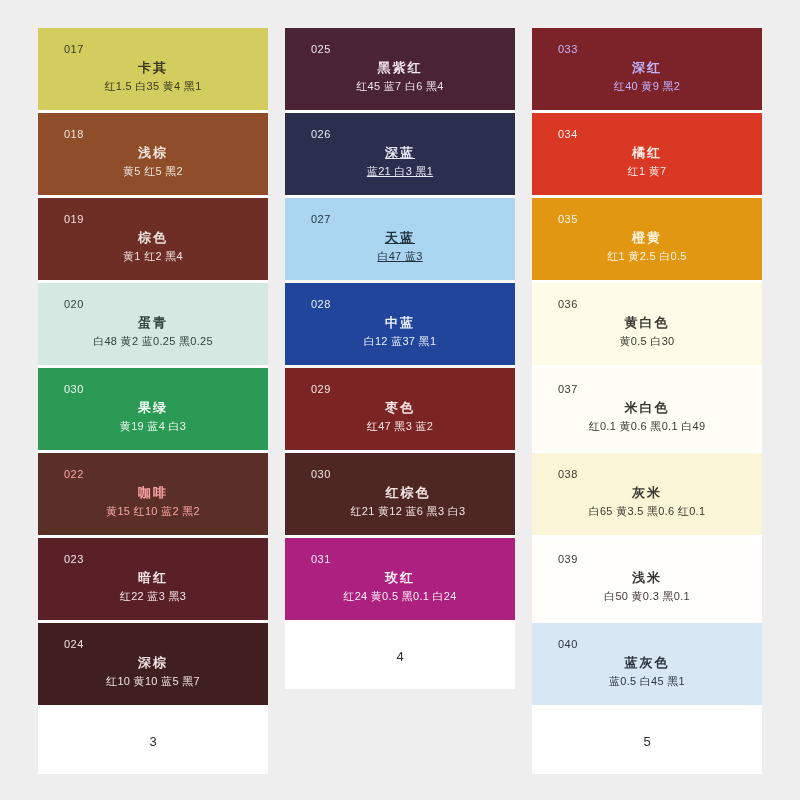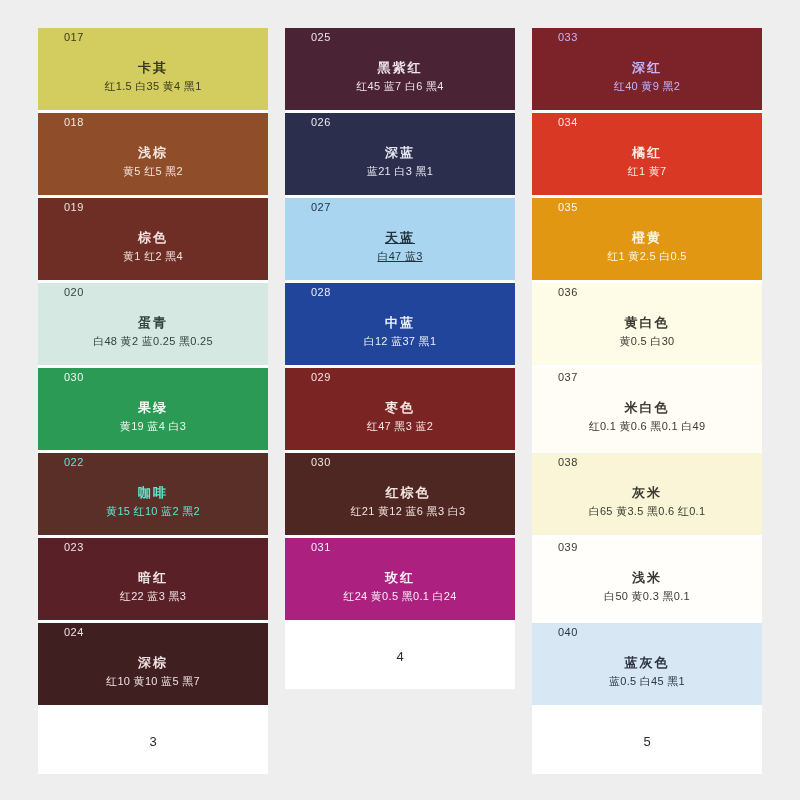--- a/index.html
+++ b/index.html
@@ -39,21 +39,21 @@
     align-items: center;
     justify-content: center;
     border-bottom: 3px solid #ffffff;
     overflow: hidden;
   }
   .swatch:last-of-type {
     border-bottom: none;
   }
   .code {
     position: absolute;
-    top: 4px;
+    top: 16px;
     left: 26px;
     font-size: 11px;
     letter-spacing: 0.5px;
     line-height: 1;
   }
   .name {
     font-size: 13px;
     font-weight: bold;
     letter-spacing: 2px;
     line-height: 1.25;
@@ -98,21 +98,21 @@
       <div class="swatch" style="background: rgb(213, 232, 225); color: rgb(50, 66, 61);">
         <div class="code">020</div>
         <div class="name">蛋青</div>
         <div class="formula">白48  黄2  蓝0.25  黑0.25</div>
       </div>
       <div class="swatch" style="background: rgb(42, 154, 84); color: rgb(240, 251, 243);">
         <div class="code">030</div>
         <div class="name">果绿</div>
         <div class="formula">黄19  蓝4  白3</div>
       </div>
-      <div class="swatch" style="background: rgb(90, 47, 39); color: #5eead4;">
+      <div class="swatch" style="background: rgb(90, 47, 39); color: #fca5a5;">
         <div class="code">022</div>
         <div class="name">咖啡</div>
         <div class="formula">黄15  红10  蓝2  黑2</div>
       </div>
       <div class="swatch" style="background: rgb(89, 32, 40); color: rgb(242, 227, 229);">
         <div class="code">023</div>
         <div class="name">暗红</div>
         <div class="formula">红22  蓝3  黑3</div>
       </div>
       <div class="swatch" style="background: rgb(64, 31, 33); color: rgb(239, 225, 226);">
@@ -121,21 +121,21 @@
         <div class="formula">红10  黄10  蓝5  黑7</div>
       </div>
       <div class="footer-cell">3</div>
     </div>
     <div class="column">
       <div class="swatch" style="background: rgb(74, 36, 52); color: rgb(240, 227, 233);">
         <div class="code">025</div>
         <div class="name">黑紫红</div>
         <div class="formula">红45  蓝7  白6  黑4</div>
       </div>
-      <div class="swatch" style="background: rgb(44, 46, 78); color: rgb(231, 232, 242);">
+      <div class="swatch" style="background: rgb(44, 46, 78); color: rgb(231, 232, 242); text-decoration: underline;">
         <div class="code">026</div>
         <div class="name">深蓝</div>
         <div class="formula">蓝21  白3  黑1</div>
       </div>
       <div class="swatch" style="background: rgb(169, 213, 240); color: rgb(34, 51, 63); text-decoration: underline;">
         <div class="code">027</div>
         <div class="name">天蓝</div>
         <div class="formula">白47  蓝3</div>
       </div>
       <div class="swatch" style="background: rgb(33, 69, 154); color: rgb(234, 239, 251);">

